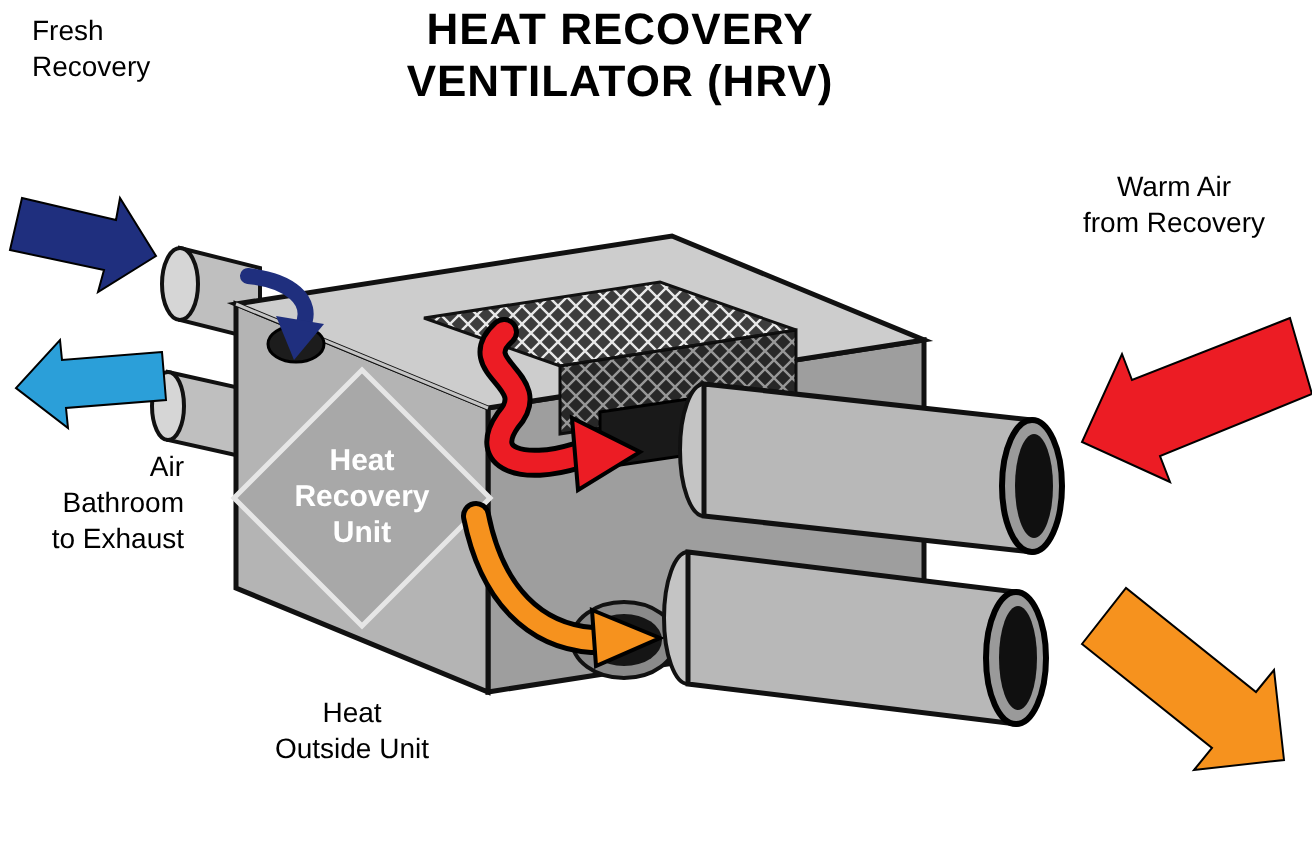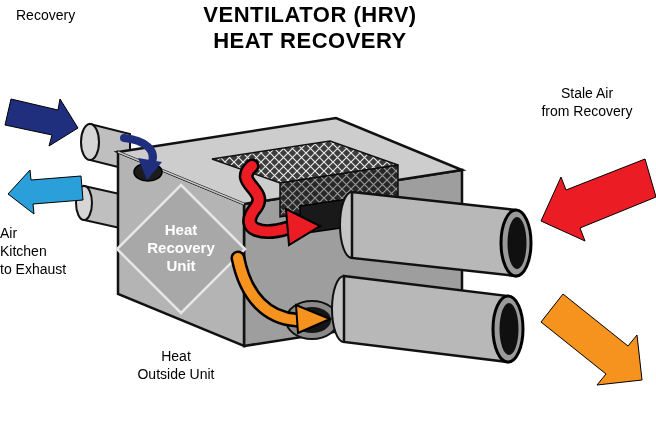--- a/index.html
+++ b/index.html
@@ -3,21 +3,21 @@
 <meta charset="utf-8">
 <style>
   html,body{margin:0;padding:0;background:#fff;}
   .stage{position:relative;width:656px;height:432px;background:#ffffff;overflow:hidden;
          font-family:"Liberation Sans",sans-serif;color:#000;}
   .stage svg{position:absolute;left:0;top:0;}
   .title{position:absolute;left:120px;top:2px;width:380px;text-align:center;
          font-weight:bold;font-size:22px;line-height:26px;letter-spacing:.5px;}
   .lbl{position:absolute;font-size:14px;line-height:18px;}
   .lbl.fresh{left:16px;top:6px;text-align:left;width:90px;}
-  .lbl.exhaust{left:0px;top:224px;width:92px;text-align:left;}
+  .lbl.exhaust{left:0px;top:224px;width:92px;text-align:right;}
   .lbl.stale{left:518px;top:84px;width:138px;text-align:center;}
   .lbl.warm{right:6px;top:400px;width:260px;text-align:right;}
   .lbl.caption{left:100px;top:347px;width:152px;text-align:center;}
   .diamond-text{font-family:"Liberation Sans",sans-serif;font-size:15px;font-weight:bold;fill:#ffffff;}
 </style>
 </head>
 <body>
 
 <div class="stage">
 
@@ -74,36 +74,37 @@
     <ellipse cx="508" cy="329" rx="15" ry="33" fill="#9a9a9a" stroke="#000" stroke-width="3"></ellipse>
     <ellipse cx="509" cy="329" rx="9.5" ry="26" fill="#101010"></ellipse>
 
     <polygon points="5,125 52,135 49,146 78,128 60,99 58,110 11,99" stroke="#000" stroke-width="1" fill="#1f2f7e"></polygon>
     <polygon points="81,176 31,180 30,170 8,194 34,214 33,204 83,200" stroke="#000" stroke-width="1" fill="#2b9fd9"></polygon>
     <polygon points="645,159 566,190 561,177 541,221 585,241 580,228 656,197" stroke="#000" stroke-width="1" fill="#ec1c24"></polygon>
     <polygon points="541,322 606,374 597,385 642,380 637,335 628,346 563,294" stroke="#000" stroke-width="1" fill="#f6921e"></polygon>
   </svg>
 
   <div class="title">
+    <div>HEAT RECOVERY</div>
     <div>VENTILATOR (HRV)</div>
-    <div>HEAT RECOVERY</div>
   </div>
 
   <div class="lbl fresh">
+    <div>Fresh</div>
     <div>Recovery</div>
   </div>
 
   <div class="lbl exhaust">
     <div>Air</div>
-    <div>Kitchen</div>
+    <div>Bathroom</div>
     <div>to Exhaust</div>
   </div>
 
   <div class="lbl stale">
-    <div>Stale Air</div>
+    <div>Warm Air</div>
     <div>from Recovery</div>
   </div>
 
 
   <div class="lbl caption">
     <div>Heat</div>
     <div>Outside Unit</div>
   </div>
 
 </div>

